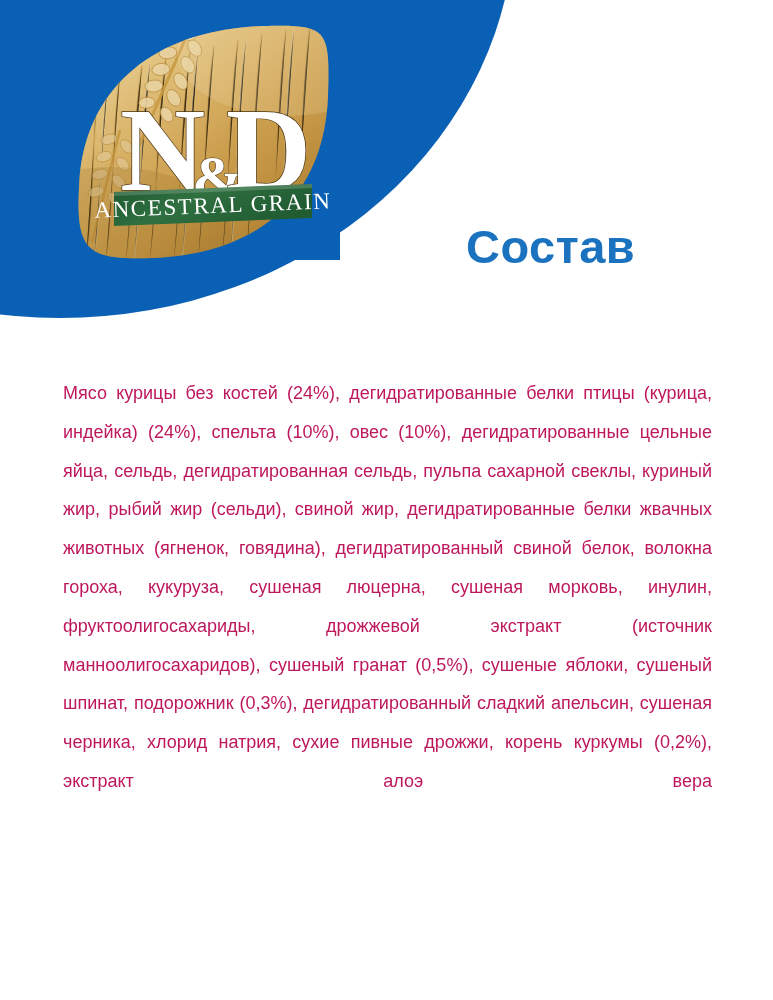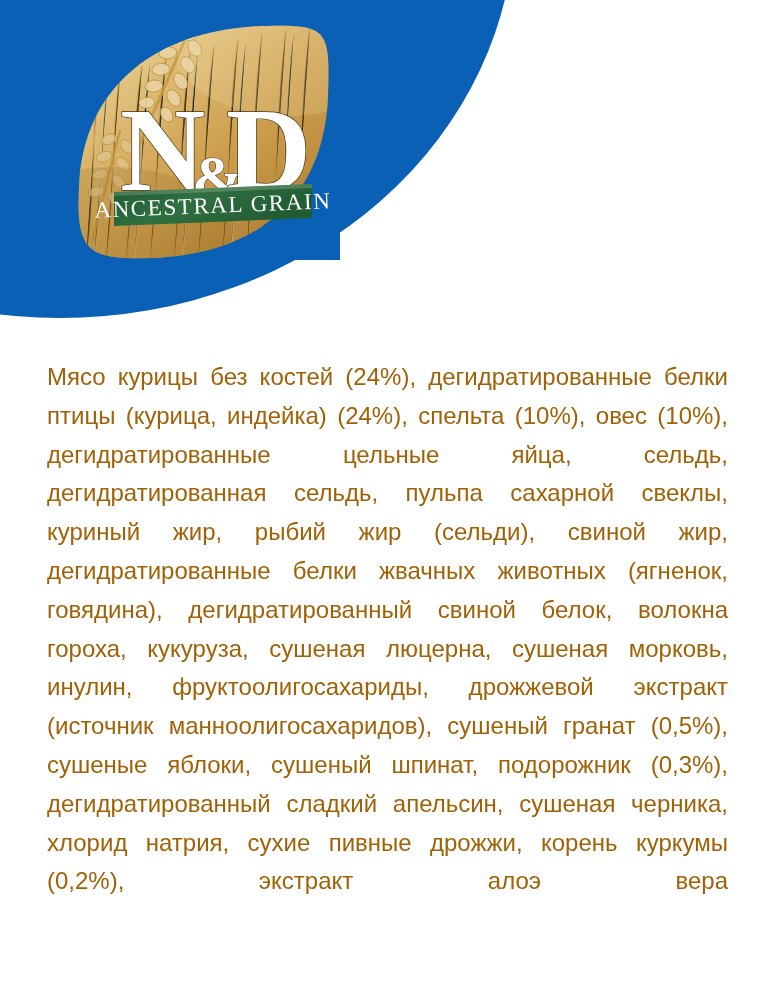--- a/index.html
+++ b/index.html
@@ -68,24 +68,24 @@
   }
 
   
   .composition {
     position: absolute;
     left: 47px;
     top: 358px;
     width: 681px;
   }
   .composition-text {
-    margin: 0;
-    font-size: 24px;
+    margin: 16px;
+    font-size: 18px;
     line-height: 38.8px;
-    color: #a16207;
+    color: #be185d;
     text-align: justify;
     text-justify: inter-word;
     font-weight: 400;
     hyphens: none;
     word-spacing: 0px;
   }
   
   .composition-text::after {
     content: "";
     display: inline-block;
@@ -214,19 +214,20 @@
         </g>
 
         <g>
           <path d="M 42 170 L 240 162 L 240 196 L 42 204 Z" fill="url(#bannerGrad)"></path>
           <path d="M 42 170 L 240 162 L 240 166 L 42 174 Z" fill="#ffffff" opacity="0.18"></path>
           <text x="141" y="191" text-anchor="middle" font-family="'Liberation Serif','DejaVu Serif',serif" font-size="23" letter-spacing="1.6" fill="#ffffff" transform="rotate(-2.3 141 186)">ANCESTRAL GRAIN</text>
         </g>
       </svg>
     </div>
 
+    <h1 class="header-title">Состав</h1>
   </div>
 
   <section class="composition">
     <p class="composition-text">Мясо курицы без костей (24%), дегидратированные белки птицы (курица, индейка) (24%), спельта (10%), овес (10%), дегидратированные цельные яйца, сельдь, дегидратированная сельдь, пульпа сахарной свеклы, куриный жир, рыбий жир (сельди), свиной жир, дегидратированные белки жвачных животных (ягненок, говядина), дегидратированный свиной белок, волокна гороха, кукуруза, сушеная люцерна, сушеная морковь, инулин, фруктоолигосахариды, дрожжевой экстракт (источник манноолигосахаридов), сушеный гранат (0,5%), сушеные яблоки, сушеный шпинат, подорожник (0,3%), дегидратированный сладкий апельсин, сушеная черника, хлорид натрия, сухие пивные дрожжи, корень куркумы (0,2%), экстракт алоэ вера</p>
   </section>
 
 </div>
 
 </body></html>

